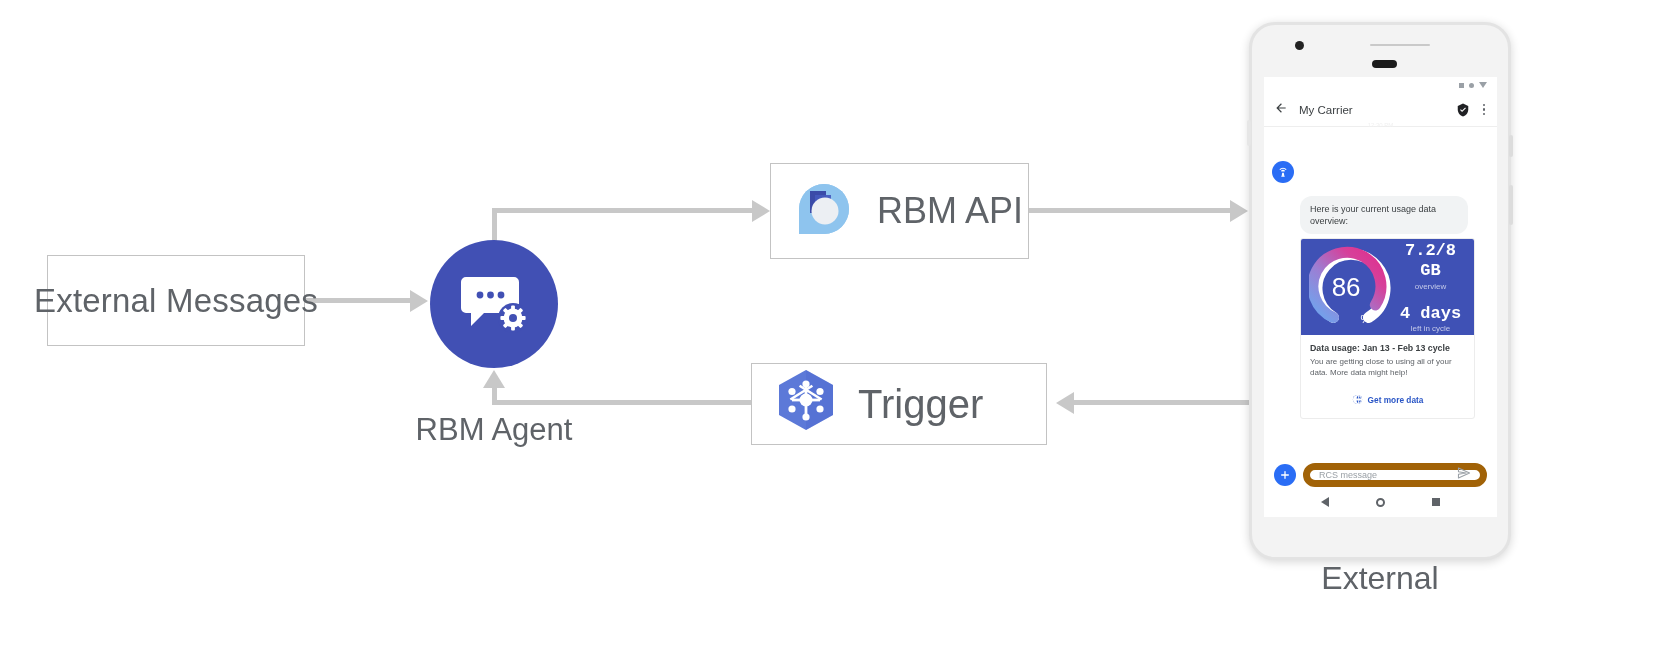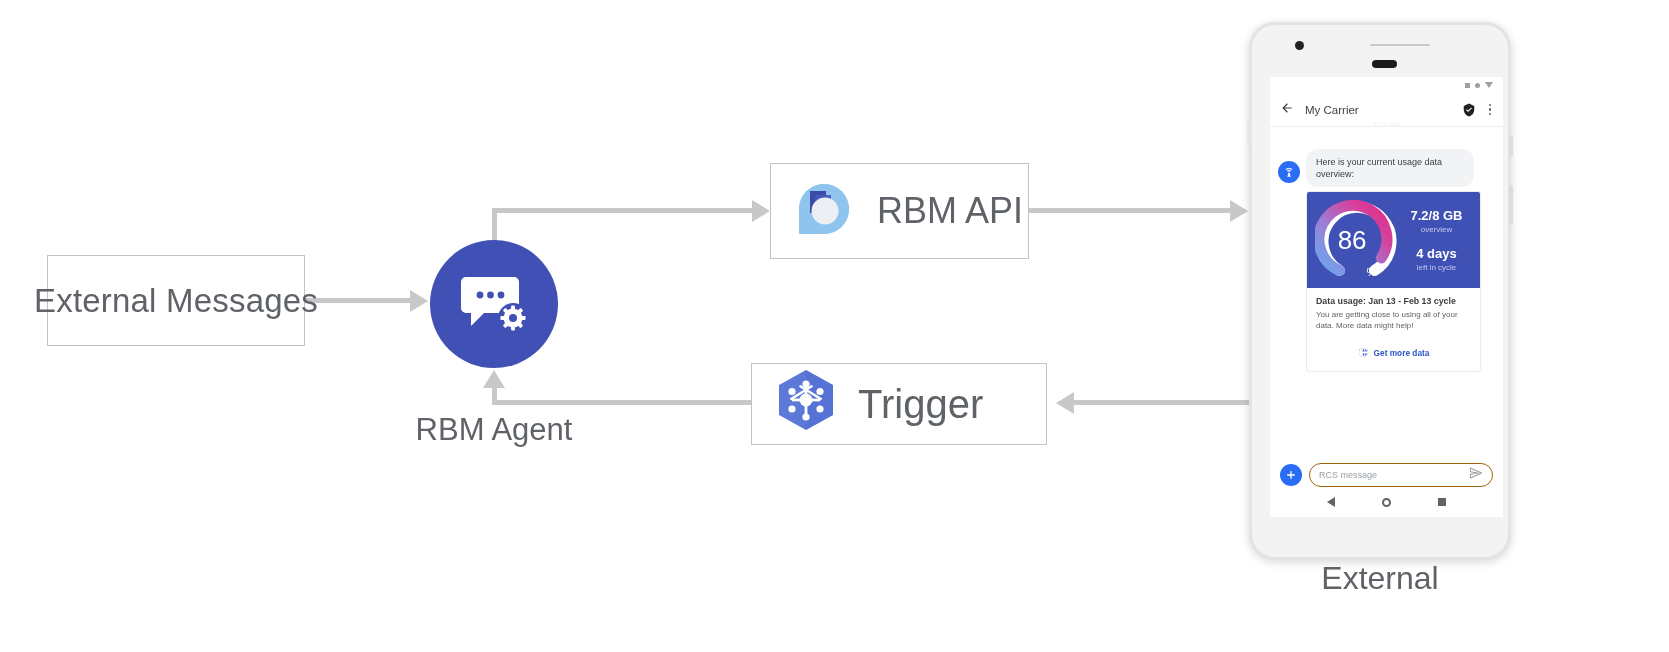--- a/index.html
+++ b/index.html
@@ -108,21 +108,21 @@
     position: absolute; left: 118px; top: 19px;
     width: 60px; height: 2px; border-radius: 2px;
     background: #c9c9c9;
   }
   #phone-speaker {
     position: absolute; left: 120px; top: 35px;
     width: 25px; height: 8px; border-radius: 5px;
     background: #1b1b1b;
   }
   #phone-screen {
-    position: absolute; left: 18px; top: 52px;
+    position: absolute; left: 12px; top: 52px;
     width: 233px; height: 440px;
     background: #fff;
     overflow: hidden;
   }
   #phone-btn-power {
     position: absolute; right: -5px; top: 110px;
     width: 4px; height: 22px; background: #dcdcdc; border-radius: 2px;
   }
   #phone-btn-vol {
     position: absolute; right: -5px; top: 160px;
@@ -185,21 +185,21 @@
   #msg-row { display: flex; align-items: flex-start; gap: 6px; }
   #agent-avatar {
     width: 22px; height: 22px; border-radius: 50%;
     background: #2a6df5; flex: 0 0 22px;
     margin-top: 12px;
     display: flex; align-items: center; justify-content: center;
   }
   #msg-bubble {
     background: #f1f3f4; border-radius: 12px;
     padding: 7px 10px; font-size: 9px; line-height: 1.35;
-    color: #3c4043; max-width: 168px;
+    color: #3c4043; max-width: 168px; margin-top: 47px;
   }
 
   #rich-card {
     margin: 4px 0 0 28px;
     width: 175px;
     border: 1px solid #ececec;
     border-radius: 3px;
     background: #fff;
     overflow: hidden;
   }
@@ -214,21 +214,21 @@
   #gauge-value {
     position: absolute; inset: 0;
     display: flex; align-items: center; justify-content: center;
     color: #fff; font-weight: 300;
   }
   #gauge-pct-num { font-size: 26px; line-height: 1; }
   #gauge-pct-sym { font-size: 11px; align-self: flex-end; margin-bottom: 4px; }
   #card-media-right {
     flex: 1; text-align: center; color: #fff; padding-left: 2px;
   }
-  .cm-big { font-size: 13px; font-weight: 700; line-height: 1.15; }
+  .cm-big { font-size: 17px; font-weight: 700; line-height: 1.15; font-family: Liberation Mono, monospace; }
   .cm-small { font-size: 8px; color: #c5cae9; margin-top: 1px; }
   .cm-gap { height: 13px; }
 
   #card-body { padding: 8px 9px 4px 9px; }
   #card-title {
     font-size: 8.8px; font-weight: 700; color: #3c4043; margin-bottom: 3px;
   }
   #card-desc {
     font-size: 8px; color: #5f6368; line-height: 1.4;
   }
@@ -245,21 +245,21 @@
     display: flex; align-items: center; gap: 7px;
     padding: 0 10px;
   }
   #plus-button {
     width: 22px; height: 22px; border-radius: 50%;
     background: #2a6df5; flex: 0 0 22px;
     display: flex; align-items: center; justify-content: center;
     color: #fff; font-size: 15px; line-height: 0;
   }
   #composer-input {
-    flex: 1; height: 24px; border: 1px solid #a16207;
+    flex: 1; height: 24px; border: 7px solid #a16207;
     border-radius: 13px; display: flex; align-items: center;
     padding: 0 9px; justify-content: space-between;
   }
   #composer-placeholder { font-size: 9px; color: #9aa0a6; }
 
   #nav-bar {
     position: absolute; left: 0; right: 0; bottom: 4px;
     height: 22px; display: flex; align-items: center;
     justify-content: space-around; padding: 0 34px;
   }

